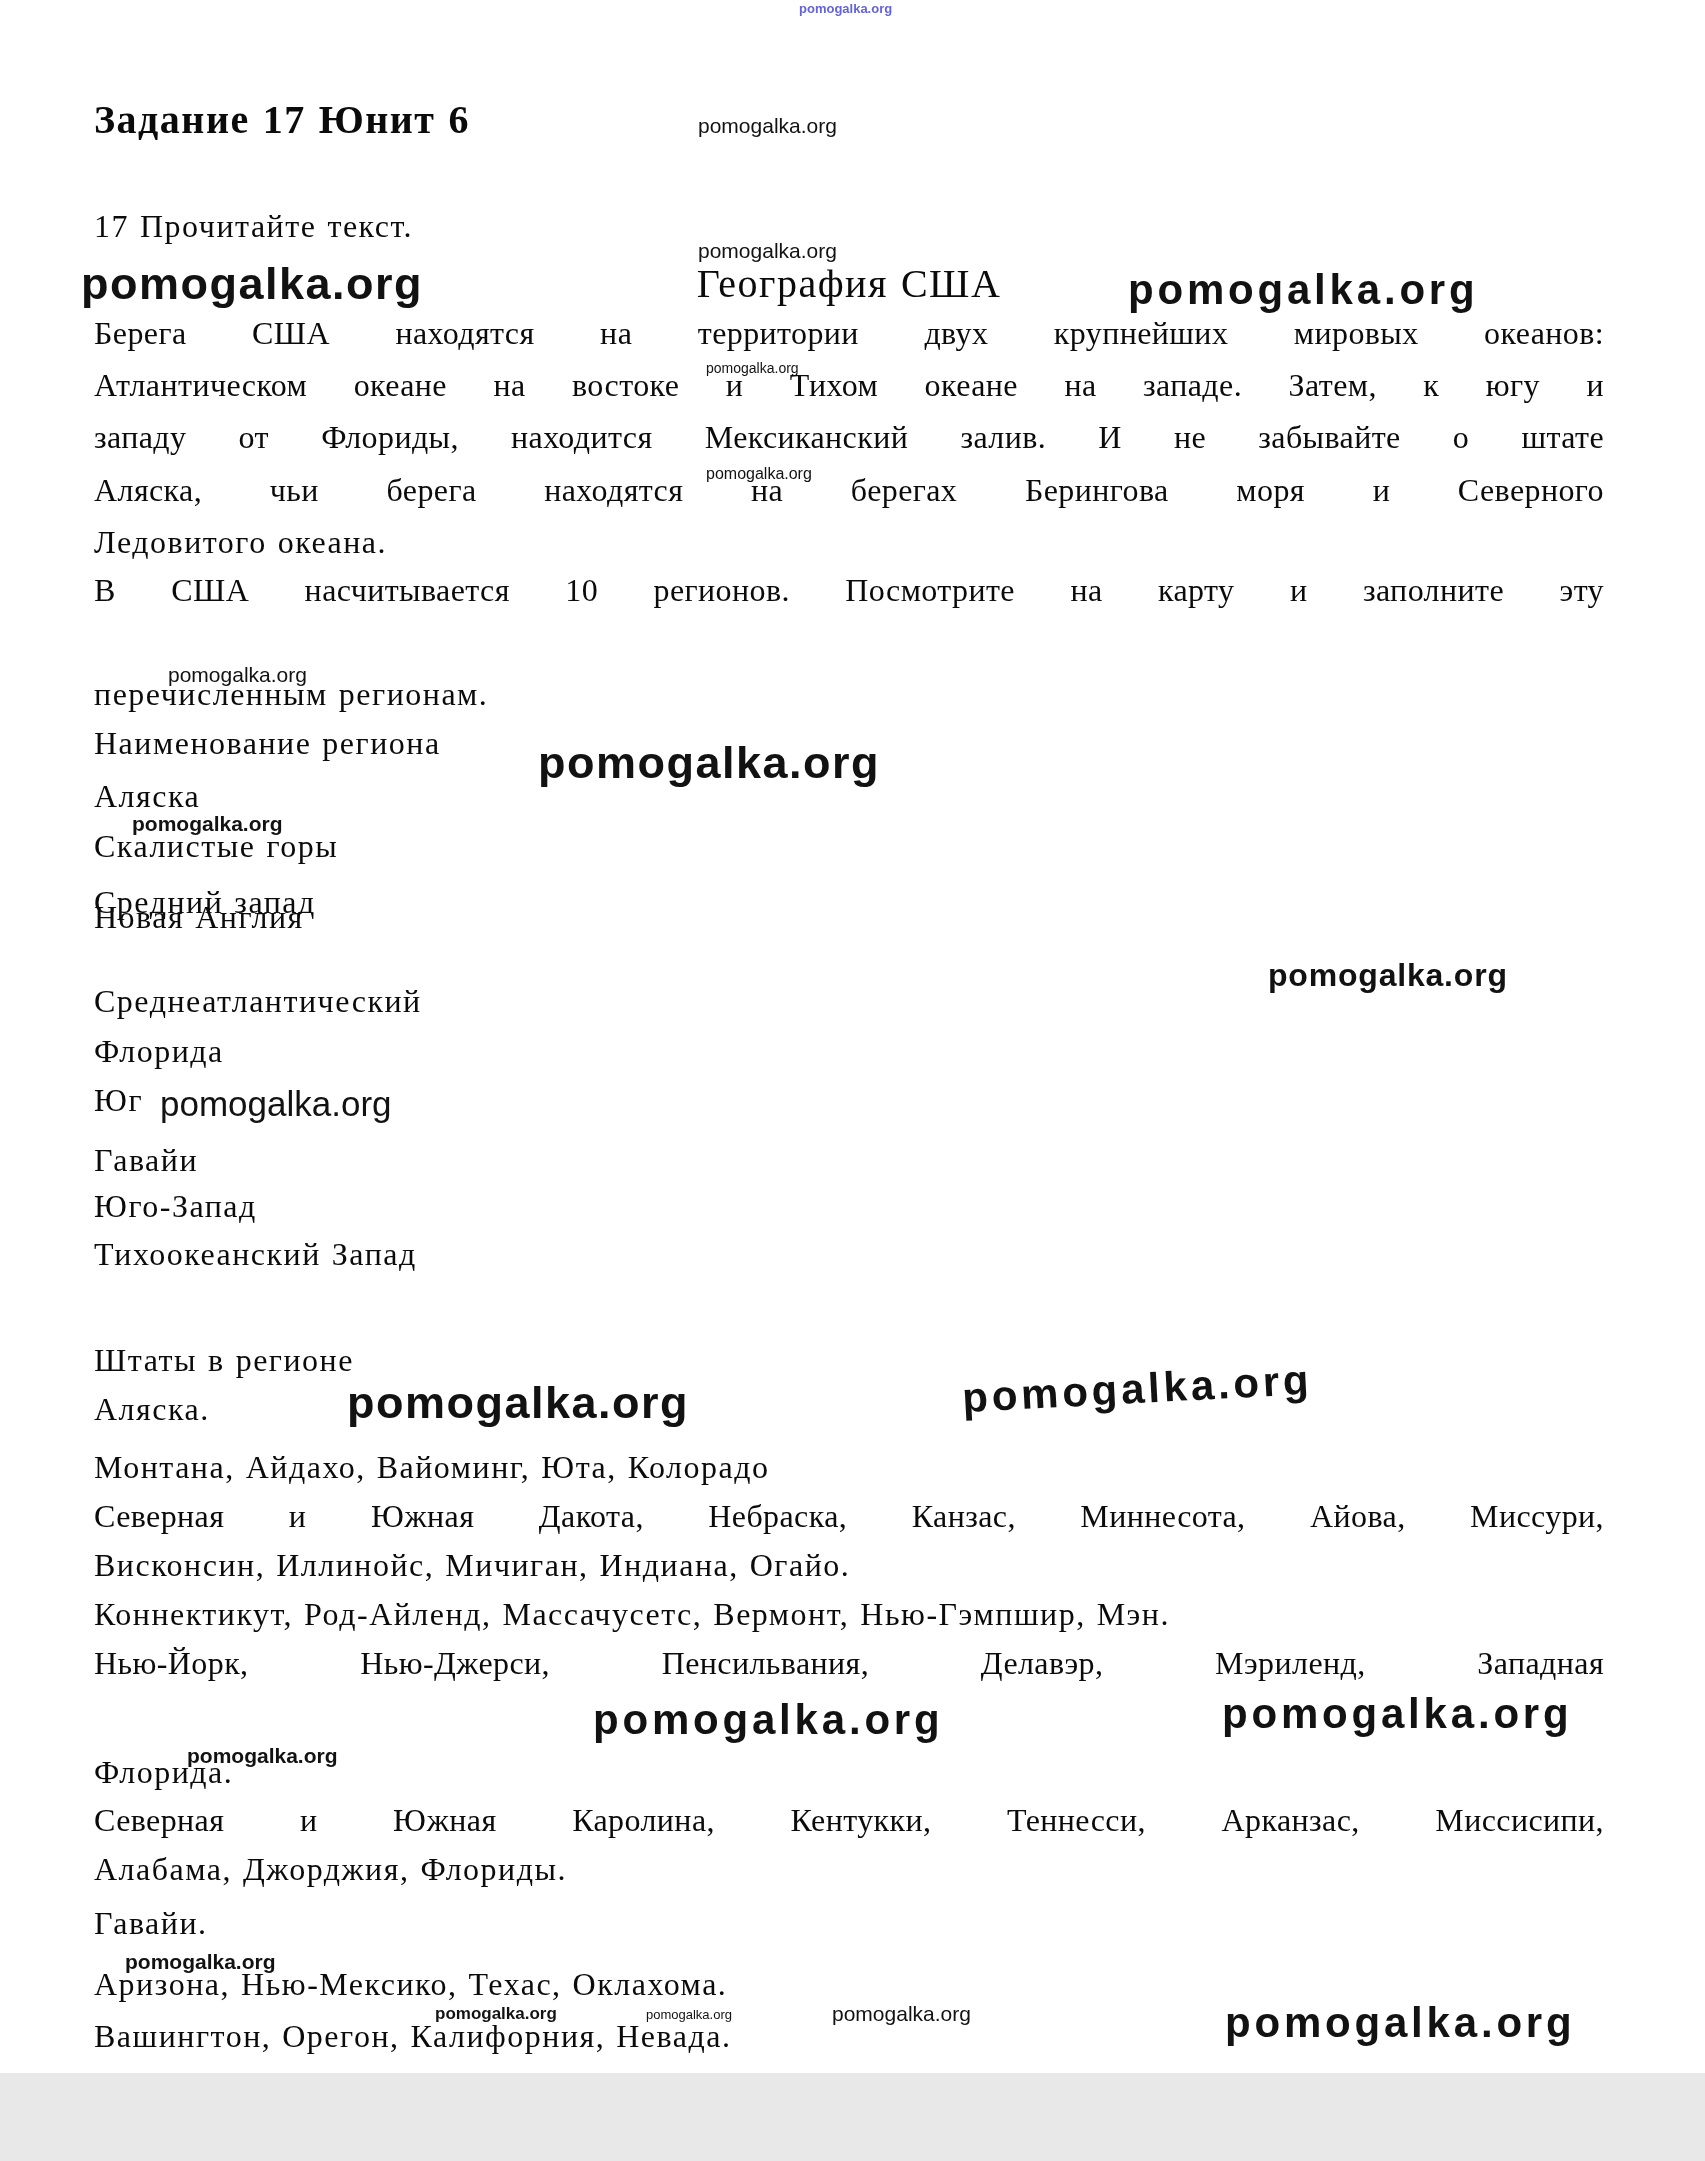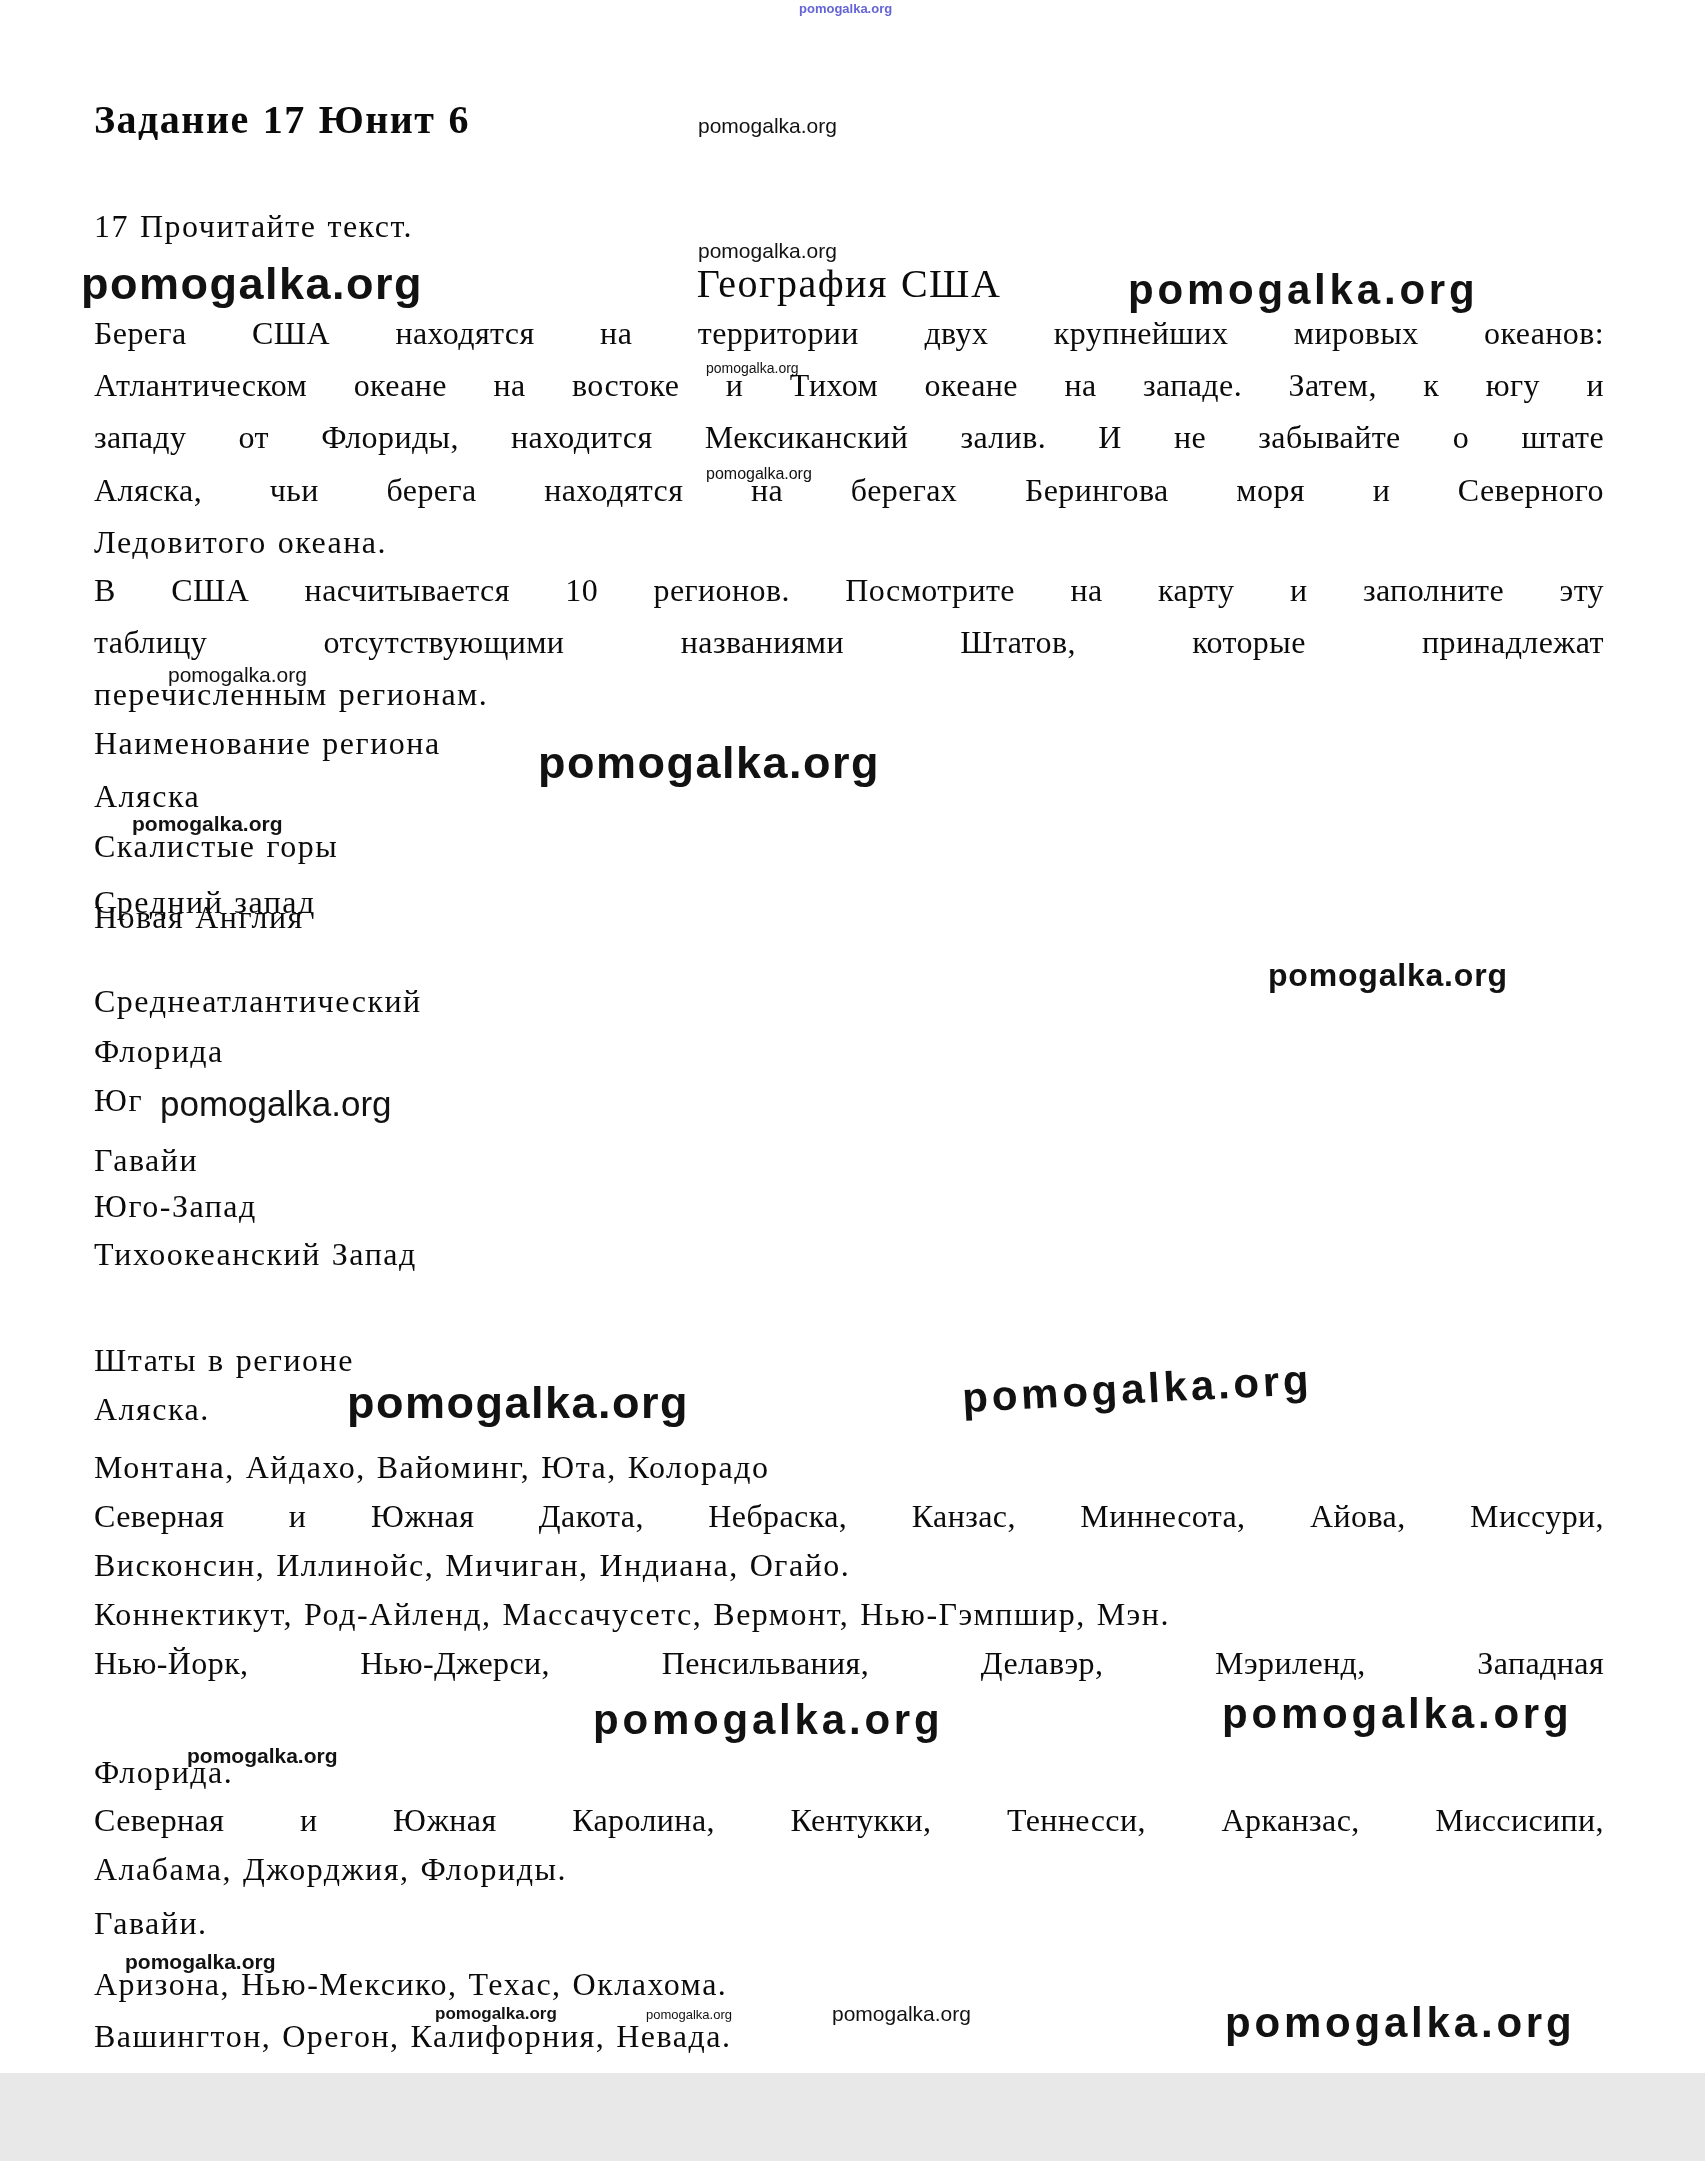--- a/index.html
+++ b/index.html
@@ -68,21 +68,20 @@
   <h1 class="t b" style="top:98px;font-size:40px;">Задание 17 Юнит 6</h1>
   <p class="t" style="top:209px;">17 Прочитайте текст.</p>
   <h2 class="t title" style="top:262px;font-weight:400;font-size:40px;">География США</h2>
 
   <p class="t j" style="top:316px;">Берега США находятся на территории двух крупнейших мировых океанов:</p>
   <p class="t j" style="top:368px;">Атлантическом океане на востоке и Тихом океане на западе. Затем, к югу и</p>
   <p class="t j" style="top:420px;">западу от Флориды, находится Мексиканский залив. И не забывайте о штате</p>
   <p class="t j" style="top:473px;">Аляска, чьи берега находятся на берегах Берингова моря и Северного</p>
   <p class="t" style="top:525px;">Ледовитого океана.</p>
   <p class="t j" style="top:573px;">В США насчитывается 10 регионов. Посмотрите на карту и заполните эту</p>
-  <p class="t j" style="top:625px;">таблицу отсутствующими названиями Штатов, которые принадлежат</p>
   <p class="t" style="top:677px;text-align:center;">перечисленным регионам.</p>
 
   <p class="t" style="top:726px;">Наименование региона</p>
   <p class="t" style="top:779px;">Аляска</p>
   <p class="t" style="top:829px;">Скалистые горы</p>
   <p class="t" style="top:885px;">Средний запад</p>
   <p class="t" style="top:900px;">Новая Англия</p>
   <p class="t" style="top:984px;">Среднеатлантический</p>
   <p class="t" style="top:1034px;">Флорида</p>
   <p class="t" style="top:1083px;">Юг</p>

